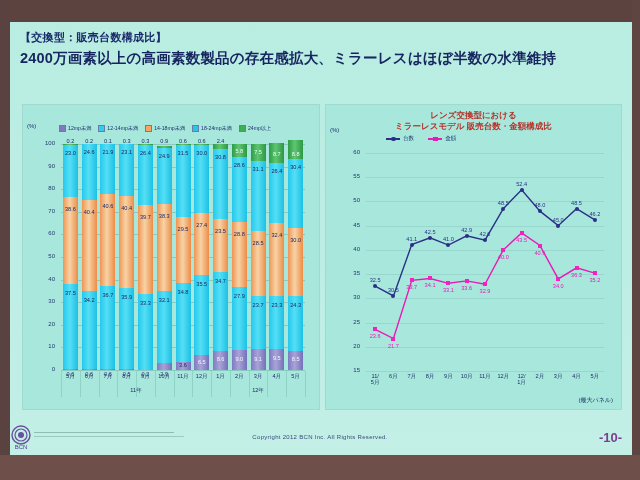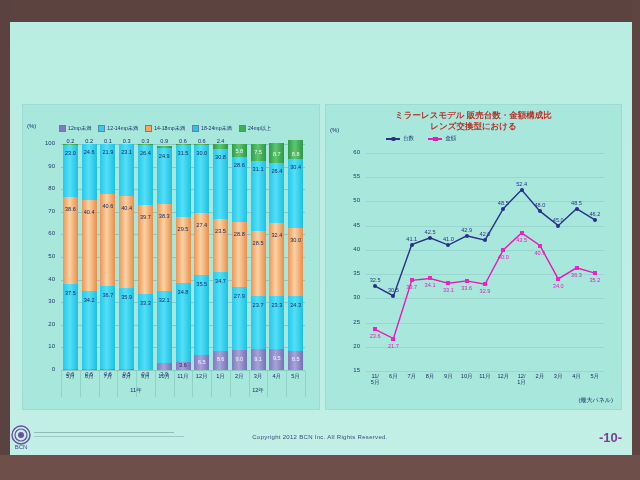--- a/index.html
+++ b/index.html
@@ -87,20 +87,22 @@
 </head>
 <body>
 
 <div id="slide">
   <div class="frame-top"></div>
   <div class="frame-left"></div>
   <div class="frame-right"></div>
   <div class="frame-bottom"></div>
 
   <div class="hdr">
+    <div class="hdr-line2">【交換型：販売台数構成比】</div>
+    <div class="hdr-line3">2400万画素以上の高画素数製品の存在感拡大、ミラーレスはほぼ半数の水準維持</div>
   </div>
 
   <div class="panel" id="panelL">
     <div class="pct-lbl" style="left:4px;top:18px;">(%)</div>
     <div class="legendL" id="legendL">
         <div class="lg">
           <span class="sw" style="background: rgb(127, 121, 194);"></span>
           <span>12mp未満</span>
         </div>
         <div class="lg">
@@ -328,22 +330,22 @@
         <div class="xtick" style="left: 225.615px;">5月</div>
         <div class="xsep" style="left: 225.231px;"></div>
         <div class="xsep" style="left: 244px;"></div>
         <div class="yrlabel" style="left: 55.0769px;">11年</div>
         <div class="yrlabel" style="left: 177.077px;">12年</div>
       </div>
   </div>
 
   <div class="panel" id="panelR">
     <div class="chart-title" id="titleR">
+      <div>レンズ交換型における</div>
       <div>ミラーレスモデル 販売台数・金額構成比</div>
-      <div>レンズ交換型における</div>
     </div>
     <div class="pct-lbl" style="left:4px;top:22px;">(%)</div>
     <div class="legendR" id="legendR">
         <div class="lgr">
           <span class="ln" style="background: rgb(43, 47, 134);">
             <span class="mk" style="background: rgb(43, 47, 134); border-radius: 50%;"></span>
           </span>
           <span>台数</span>
         </div>
         <div class="lgr">

